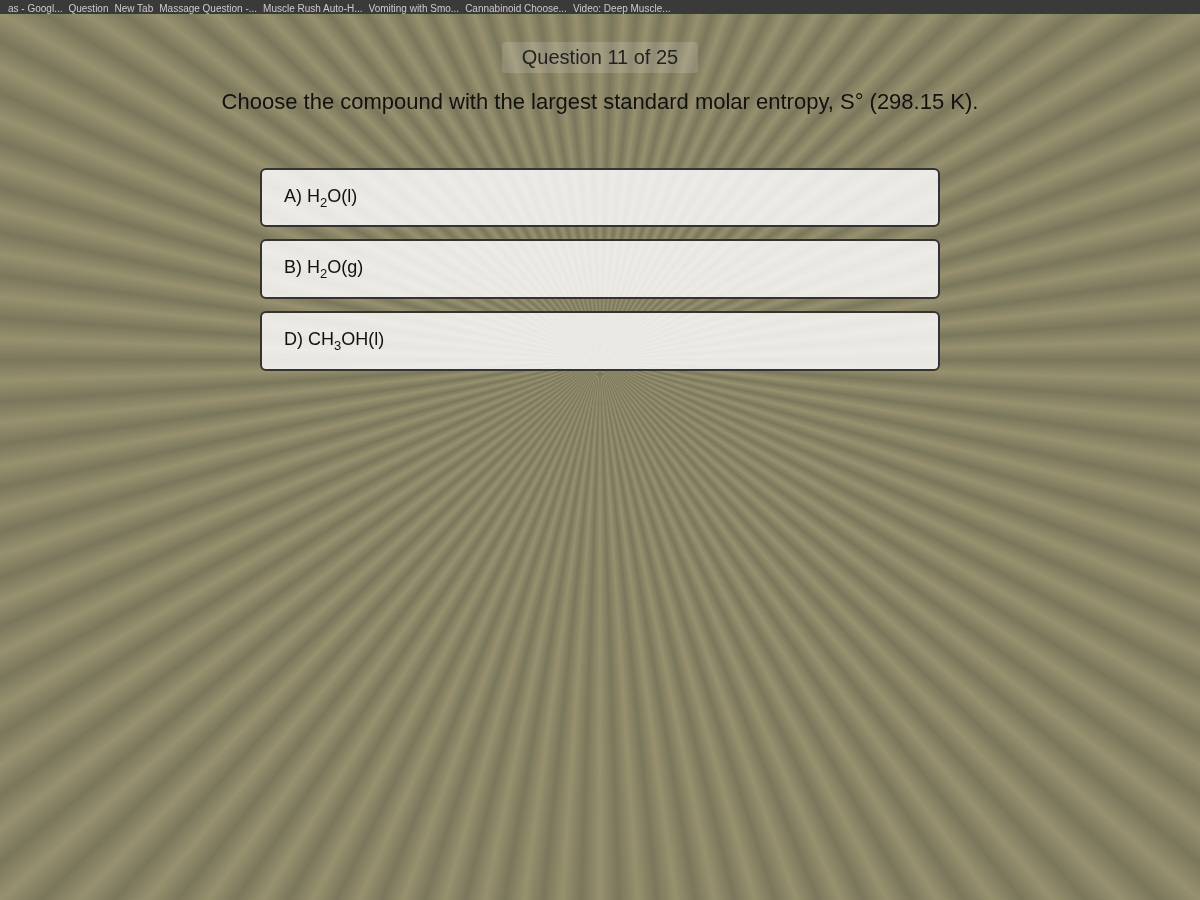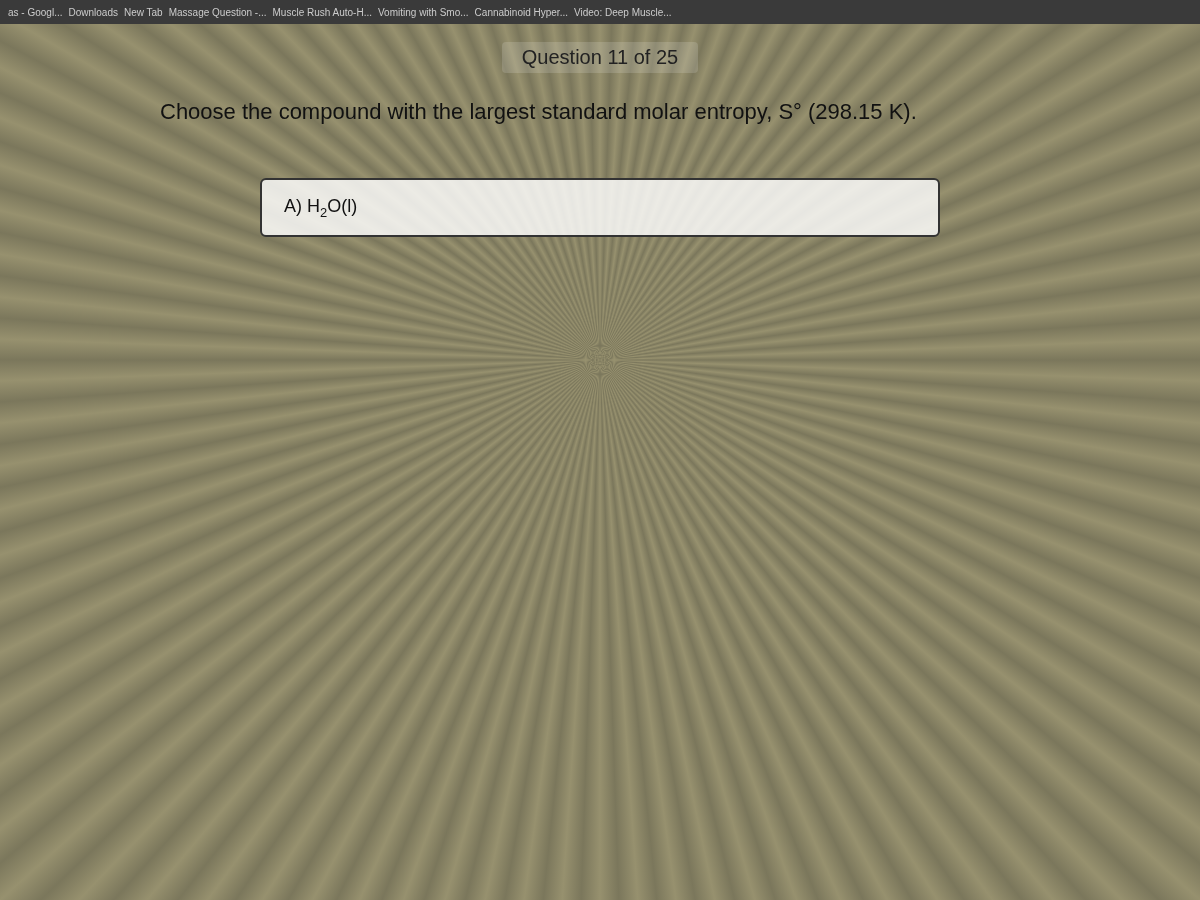--- a/index.html
+++ b/index.html
@@ -33,24 +33,24 @@
         );
       background-color: #8a8a6a;
     }
 
     
     .browser-bar {
       position: absolute;
       top: 0;
       left: 0;
       width: 100%;
-      height: 24px;
+      height: 14px;
       background: #3a3a3a;
       display: flex;
-      align-items: center;
+      align-items: flex-end;
       padding: 0 8px;
       gap: 6px;
       z-index: 10;
     }
 
     .browser-bar-text {
       color: #ccc;
       font-size: 10px;
       white-space: nowrap;
       overflow: hidden;
@@ -75,24 +75,24 @@
       color: #222;
       font-weight: 400;
       text-align: left;
       background: rgba(255,255,255,0.15);
       padding: 4px 20px;
       border-radius: 4px;
     }
 
     
     .question-text {
-      margin-top: 24px;
+      margin-top: 14px;
       font-size: 22px;
       color: #111;
-      text-align: left;
+      text-align: center;
       width: 880px;
       line-height: 1.4;
       font-weight: 400;
     }
 
     
     .options-container {
       margin-top: 50px;
       width: 680px;
       display: flex;
@@ -119,39 +119,45 @@
       vertical-align: sub;
     }
   </style>
 </head>
 <body>
 
 <div class="bg-texture"></div>
 
 <div class="browser-bar">
   <span class="browser-bar-text">as - Googl...</span>
-  <span class="browser-bar-text">Downloads</span>
+  <span class="browser-bar-text">Question</span>
   <span class="browser-bar-text">New Tab</span>
   <span class="browser-bar-text">Massage Question -...</span>
   <span class="browser-bar-text">Muscle Rush Auto-H...</span>
   <span class="browser-bar-text">Vomiting with Smo...</span>
-  <span class="browser-bar-text">Cannabinoid Hyper...</span>
+  <span class="browser-bar-text">Cannabinoid Choose...</span>
   <span class="browser-bar-text">Video: Deep Muscle...</span>
 </div>
 
 <div class="main-content">
 
   <div class="question-counter">Question 11 of 25</div>
 
   <div class="question-text">Choose the compound with the largest standard molar entropy, S° (298.15 K).</div>
 
   <div class="options-container">
 
     <button class="option-box">
       A) H<sub>2</sub>O(l)
     </button>
 
+    <button class="option-box">
+      B) H<sub>2</sub>O(g)
+    </button>
 
 
+    <button class="option-box">
+      D) CH<sub>3</sub>OH(l)
+    </button>
 
   </div>
 
 </div>
 
 </body></html>

